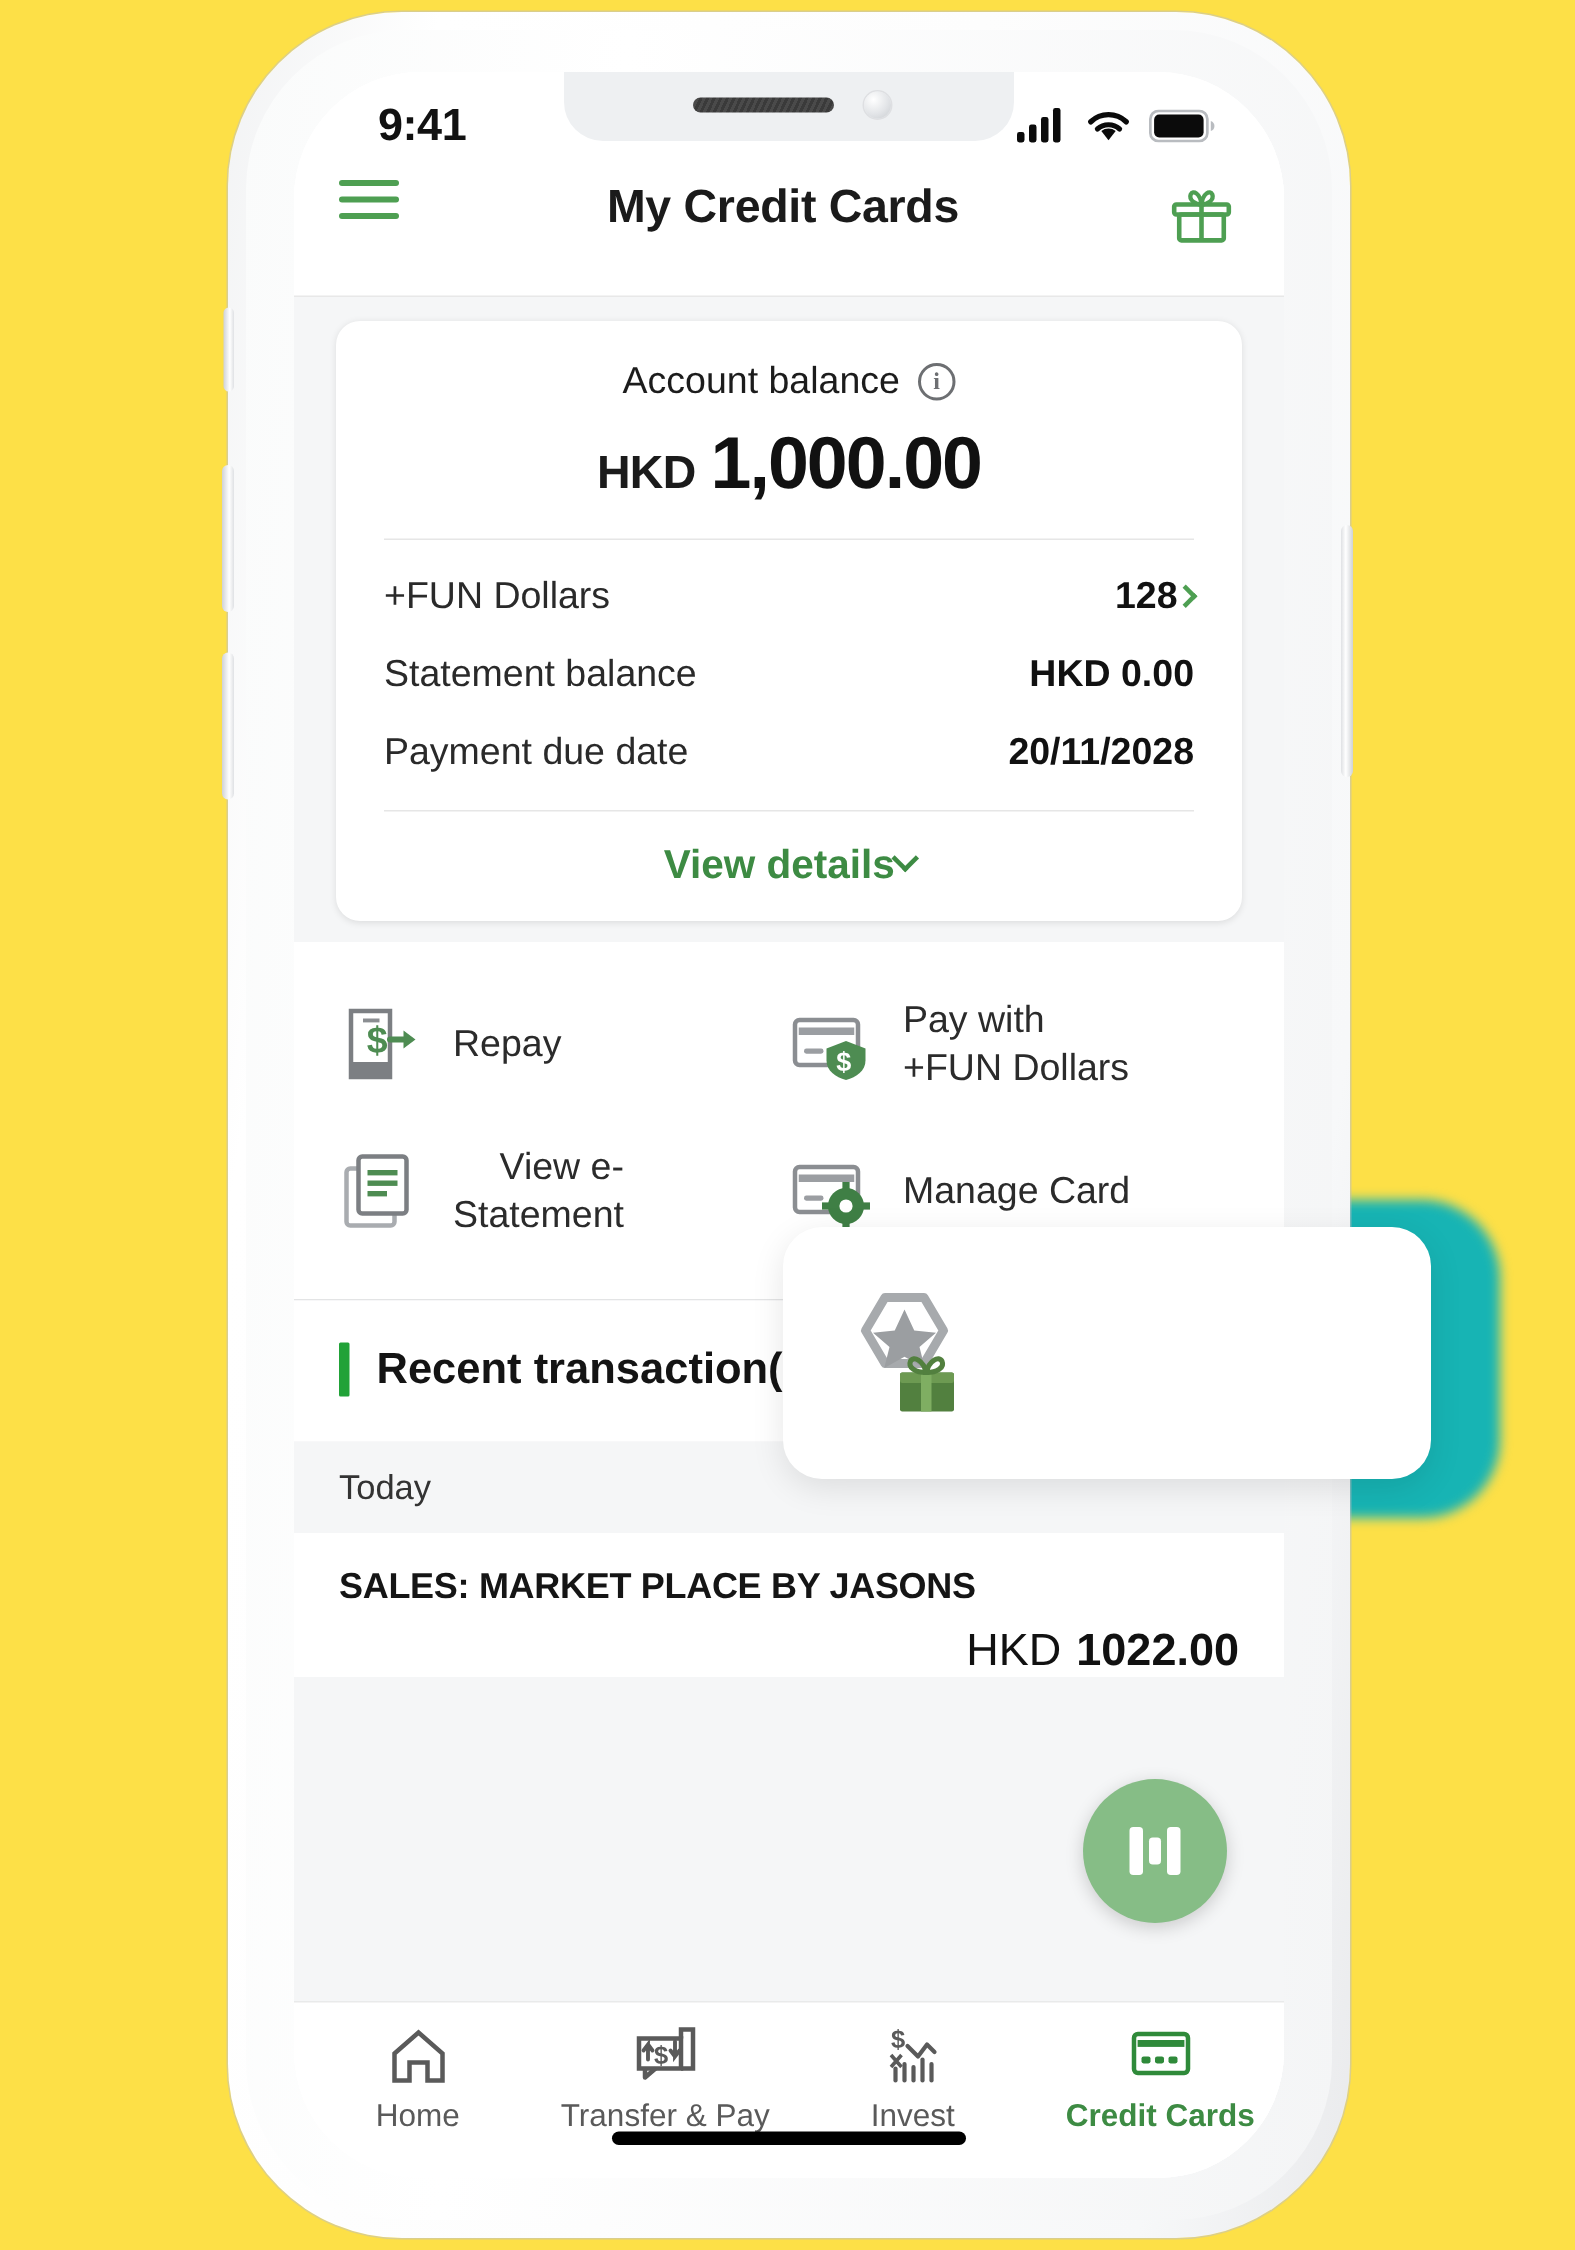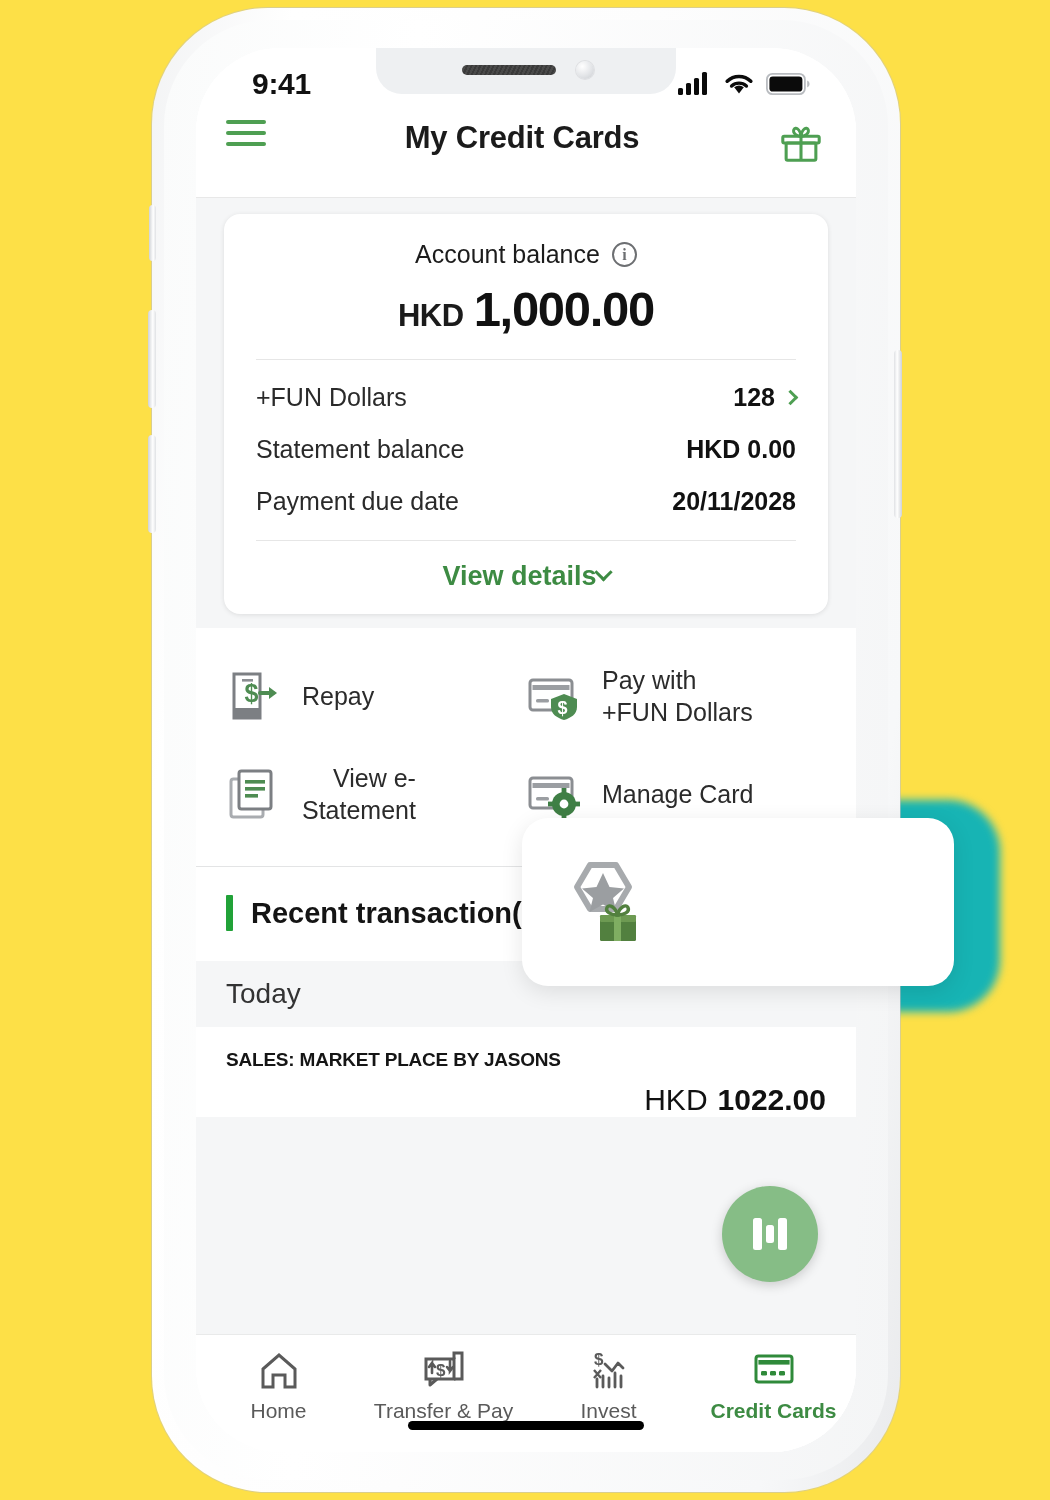--- a/index.html
+++ b/index.html
@@ -200,21 +200,21 @@
 
   .card-divider { height: 1px; background: #e6e6e6; margin: 22px 0 0 0; }
 
   .kv-row {
     display: flex; align-items: center; justify-content: space-between;
     padding: 22px 0 0 0;
     min-height: 52px;
   }
   .kv-key { font-size: 25px; color: #2a2a2a; }
   .kv-val { font-size: 25px; color: #111; font-weight: bold; }
-  .fun-val { display: flex; align-items: center; gap: 10px; }
+  .fun-val { display: flex; align-items: center; }
   .chev-right {
     width: 11px; height: 11px;
     border-top: 3px solid #4e9f52;
     border-right: 3px solid #4e9f52;
     transform: rotate(45deg);
   }
   .view-details-row {
     display: flex; align-items: center; justify-content: center; 
     padding-top: 20px;
   }
@@ -248,28 +248,28 @@
   .rt-header {
     background: #ffffff;
     padding: 28px 30px 30px 30px;
     display: flex; align-items: center; gap: 18px;
   }
   .rt-bar { width: 7px; height: 36px; background: #21a238; border-radius: 1px; }
   .rt-title { font-size: 29px; font-weight: bold; color: #141414; }
   .rt-daylabel {
     background: #f5f6f7;
     padding: 17px 30px;
-    font-size: 28px;
+    font-size: 23px;
     color: #333;
   }
   .txn {
     background: #ffffff;
     padding: 22px 30px 0 30px;
   }
-  .txn-name { font-size: 19px; font-weight: bold; color: #151515; letter-spacing: -0.2px; }
+  .txn-name { font-size: 24px; font-weight: bold; color: #151515; letter-spacing: -0.2px; }
   .txn-amt-row { display: flex; justify-content: flex-end; margin-top: 12px; }
   .txn-amt { font-size: 30px; color: #111; }
 
   
   .fab {
     position: absolute;
     right: 38px;
     bottom: 52px;
     width: 96px; height: 96px;
     border-radius: 50%;

